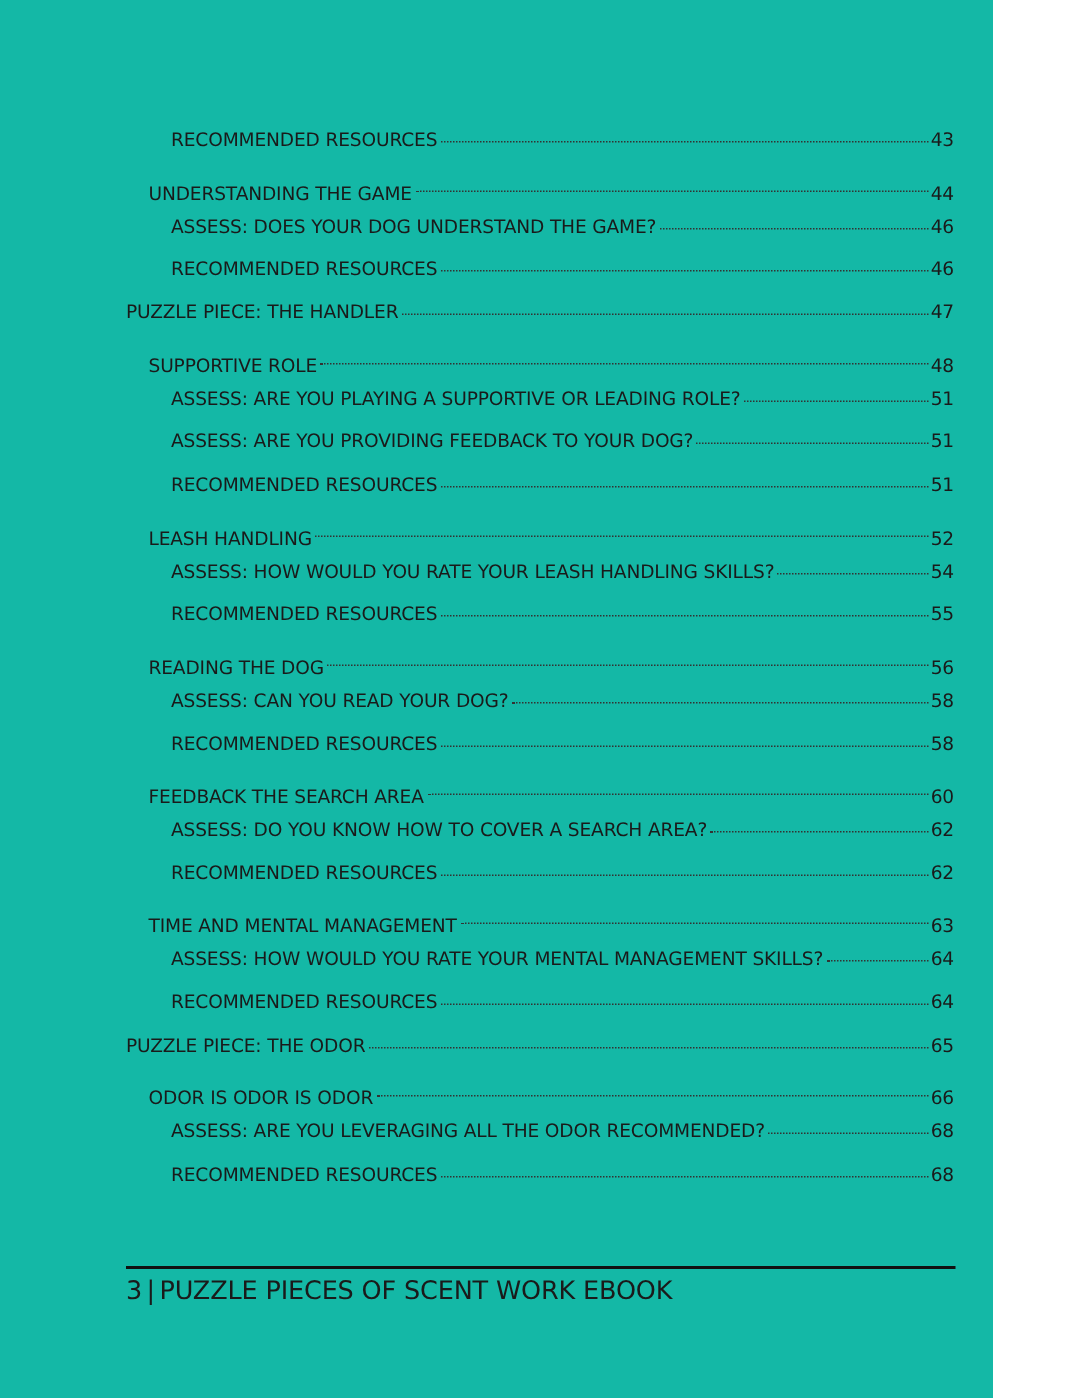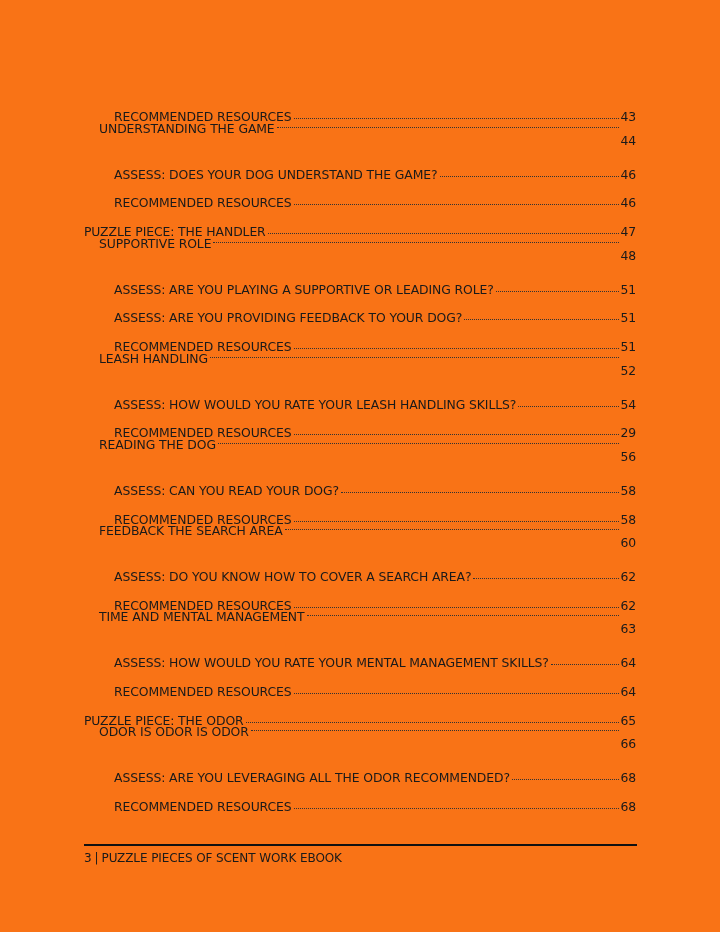--- a/index.html
+++ b/index.html
@@ -11,23 +11,23 @@
       width: 720px;
       height: 932px;
       position: relative;
       overflow: hidden;
       font-family: "DejaVu Sans", "Liberation Sans", sans-serif;
       color: #1a1a1a;
     }
     .page {
       position: absolute;
       left: 0; top: 0;
-      width: 720px;
+      width: 662px;
       height: 932px;
-      background: #f97316;
+      background: #14b8a6;
     }
     .toc {
       position: absolute;
       left: 84px;
       top: 85px;
       width: 552px;
       margin: 0;
       padding: 0;
       list-style: none;
     }
@@ -51,35 +51,34 @@
       flex: 1 1 auto;
       height: 2px;
       margin: 0 1px;
       border-bottom: 1.3px dotted #333;
       transform: translateY(-2px);
       min-width: 6px;
     }
     .toc-page {
       flex: 0 0 auto;
       text-align: right;
-      margin-top: 24px;
     }
     .footer-rule {
       position: absolute;
       left: 84px;
       top: 844px;
       width: 553px;
       height: 2px;
       background: #111;
     }
     .footer-text {
       position: absolute;
       left: 84px;
       top: 851px;
-      font-size: 12px;
+      font-size: 17px;
       letter-spacing: -0.1px;
       color: #1a1a1a;
       white-space: nowrap;
     }
     .footer-sep {
       padding: 0 3px;
     }
   </style>
 </head>
 <body>
@@ -138,21 +137,21 @@
       <span class="toc-page">52</span>
     </li>
     <li class="toc-row level-3">
       <span class="toc-title">ASSESS: HOW WOULD YOU RATE YOUR LEASH HANDLING SKILLS?</span>
       <span class="toc-leader"></span>
       <span class="toc-page">54</span>
     </li>
     <li class="toc-row level-3">
       <span class="toc-title">RECOMMENDED RESOURCES</span>
       <span class="toc-leader"></span>
-      <span class="toc-page">29</span>
+      <span class="toc-page">55</span>
     </li>
     <li class="toc-row level-2">
       <span class="toc-title">READING THE DOG</span>
       <span class="toc-leader"></span>
       <span class="toc-page">56</span>
     </li>
     <li class="toc-row level-3">
       <span class="toc-title">ASSESS: CAN YOU READ YOUR DOG?</span>
       <span class="toc-leader"></span>
       <span class="toc-page">58</span>

